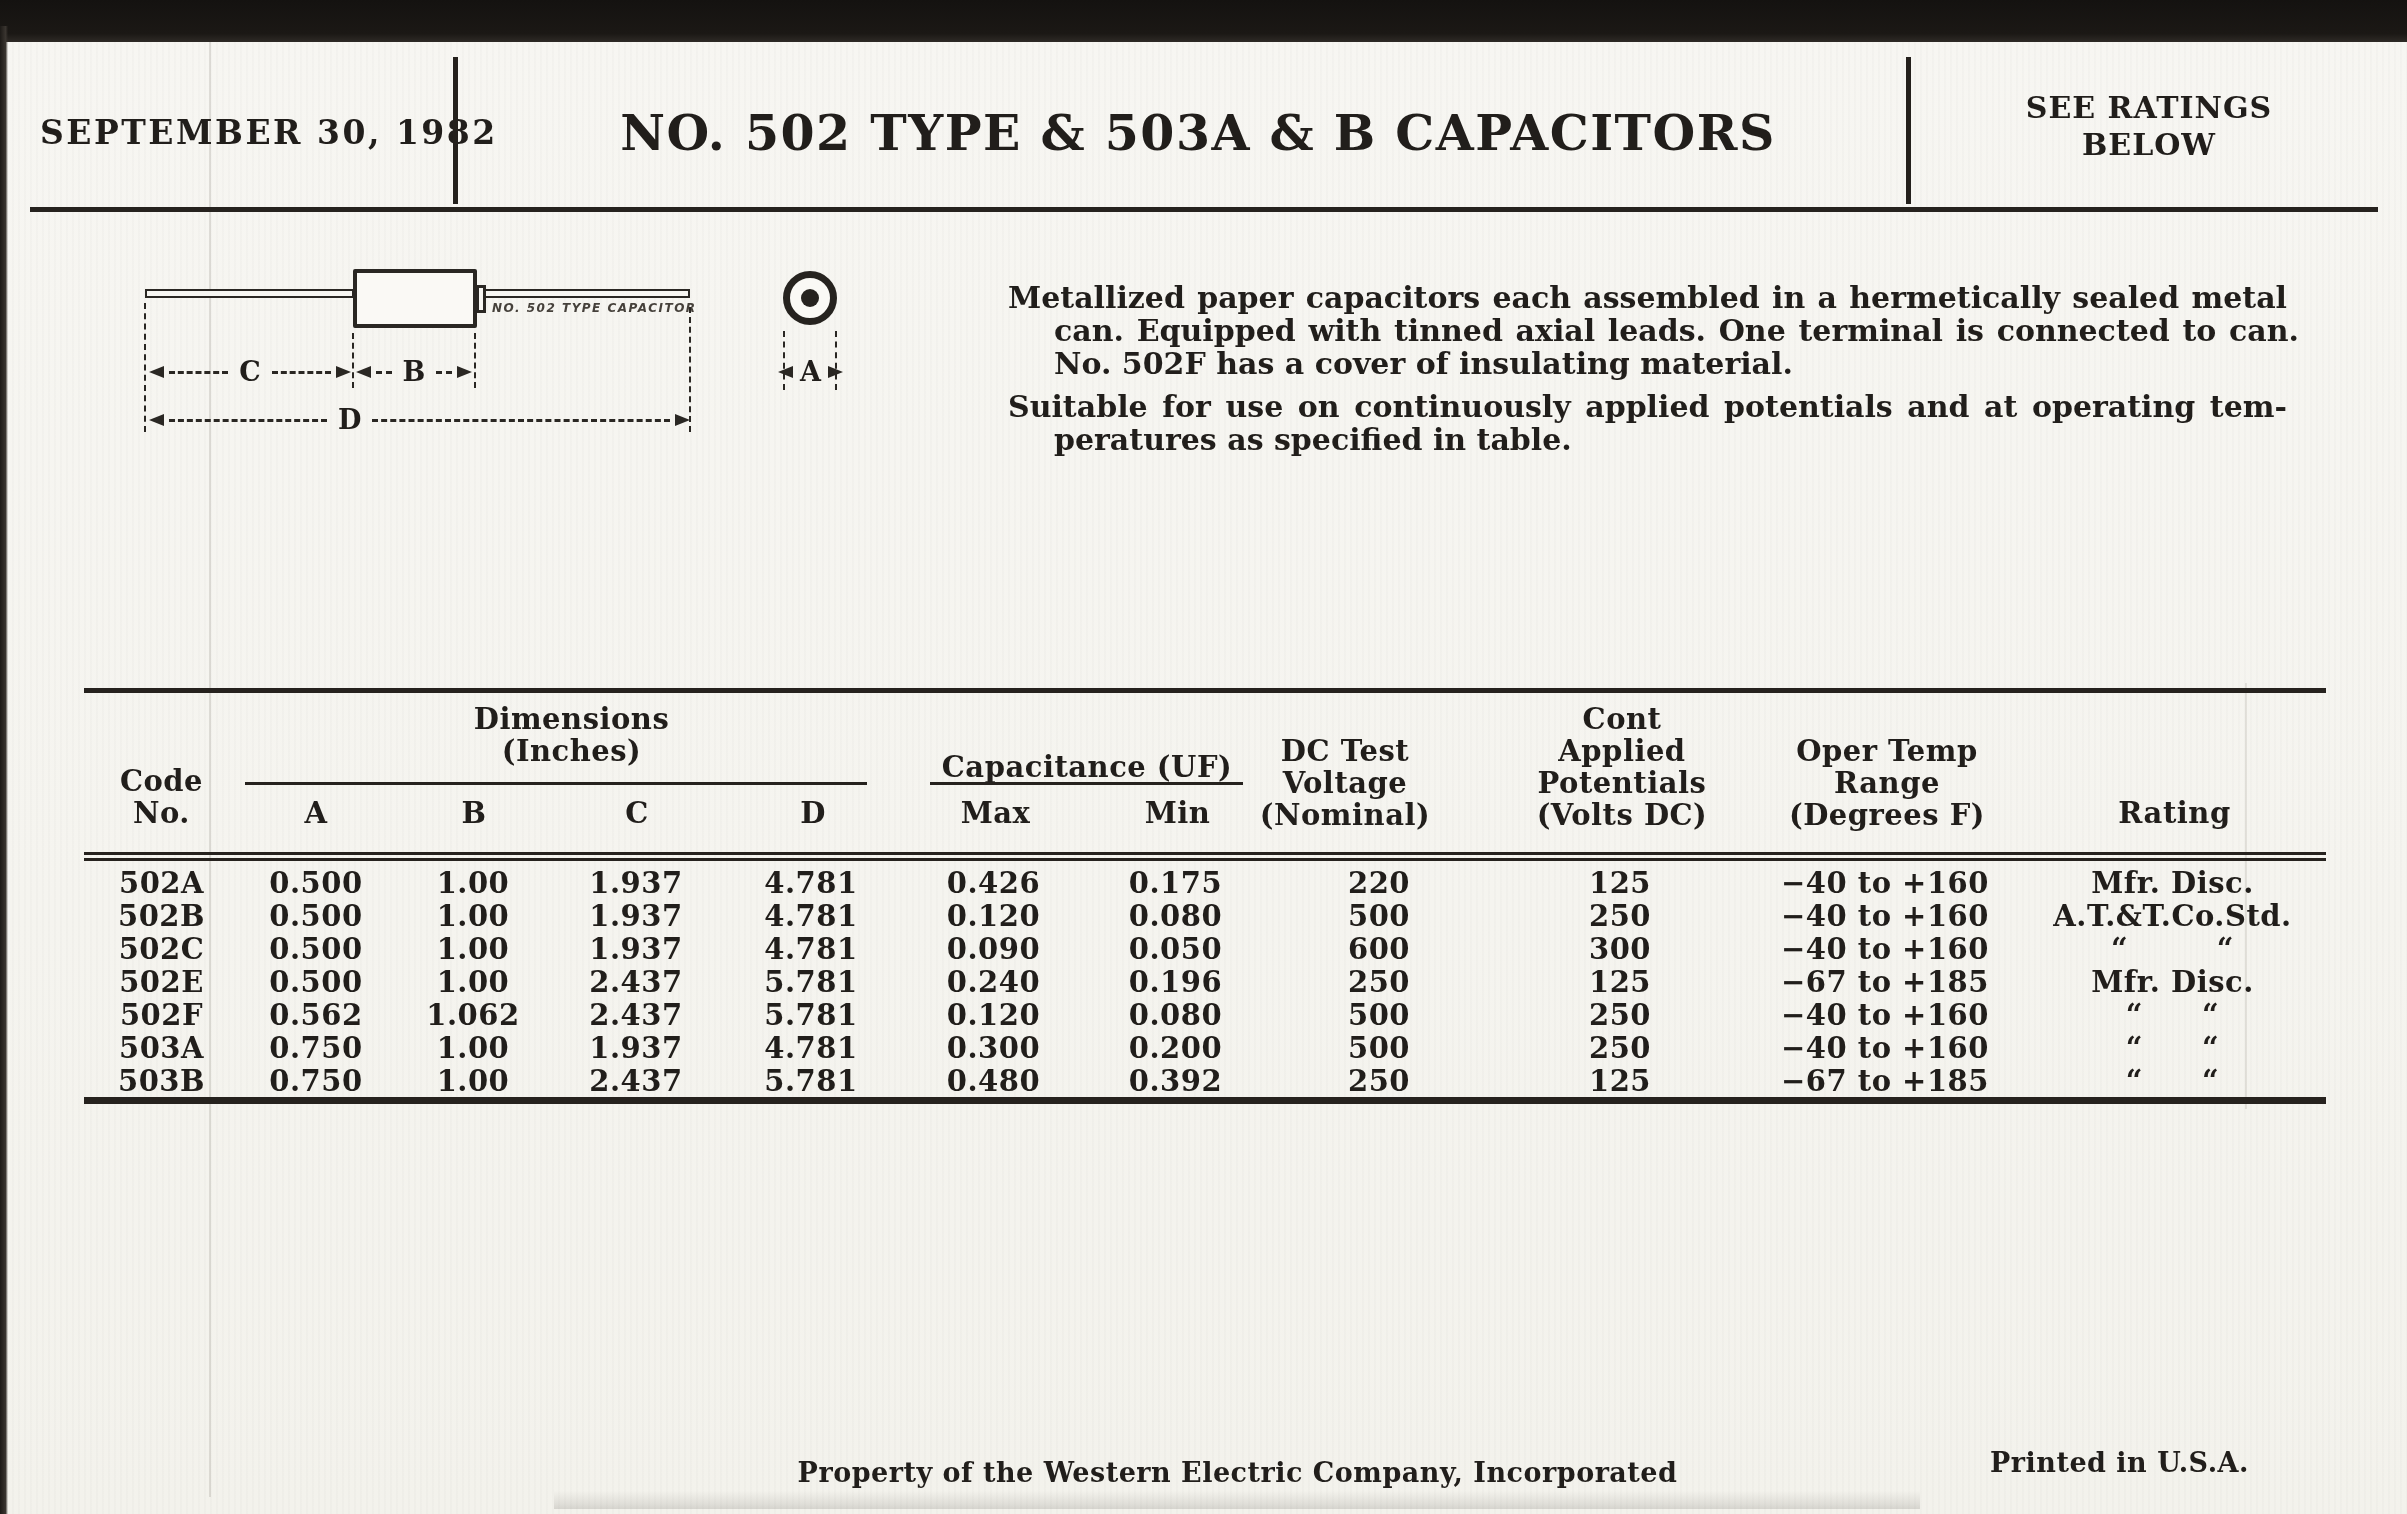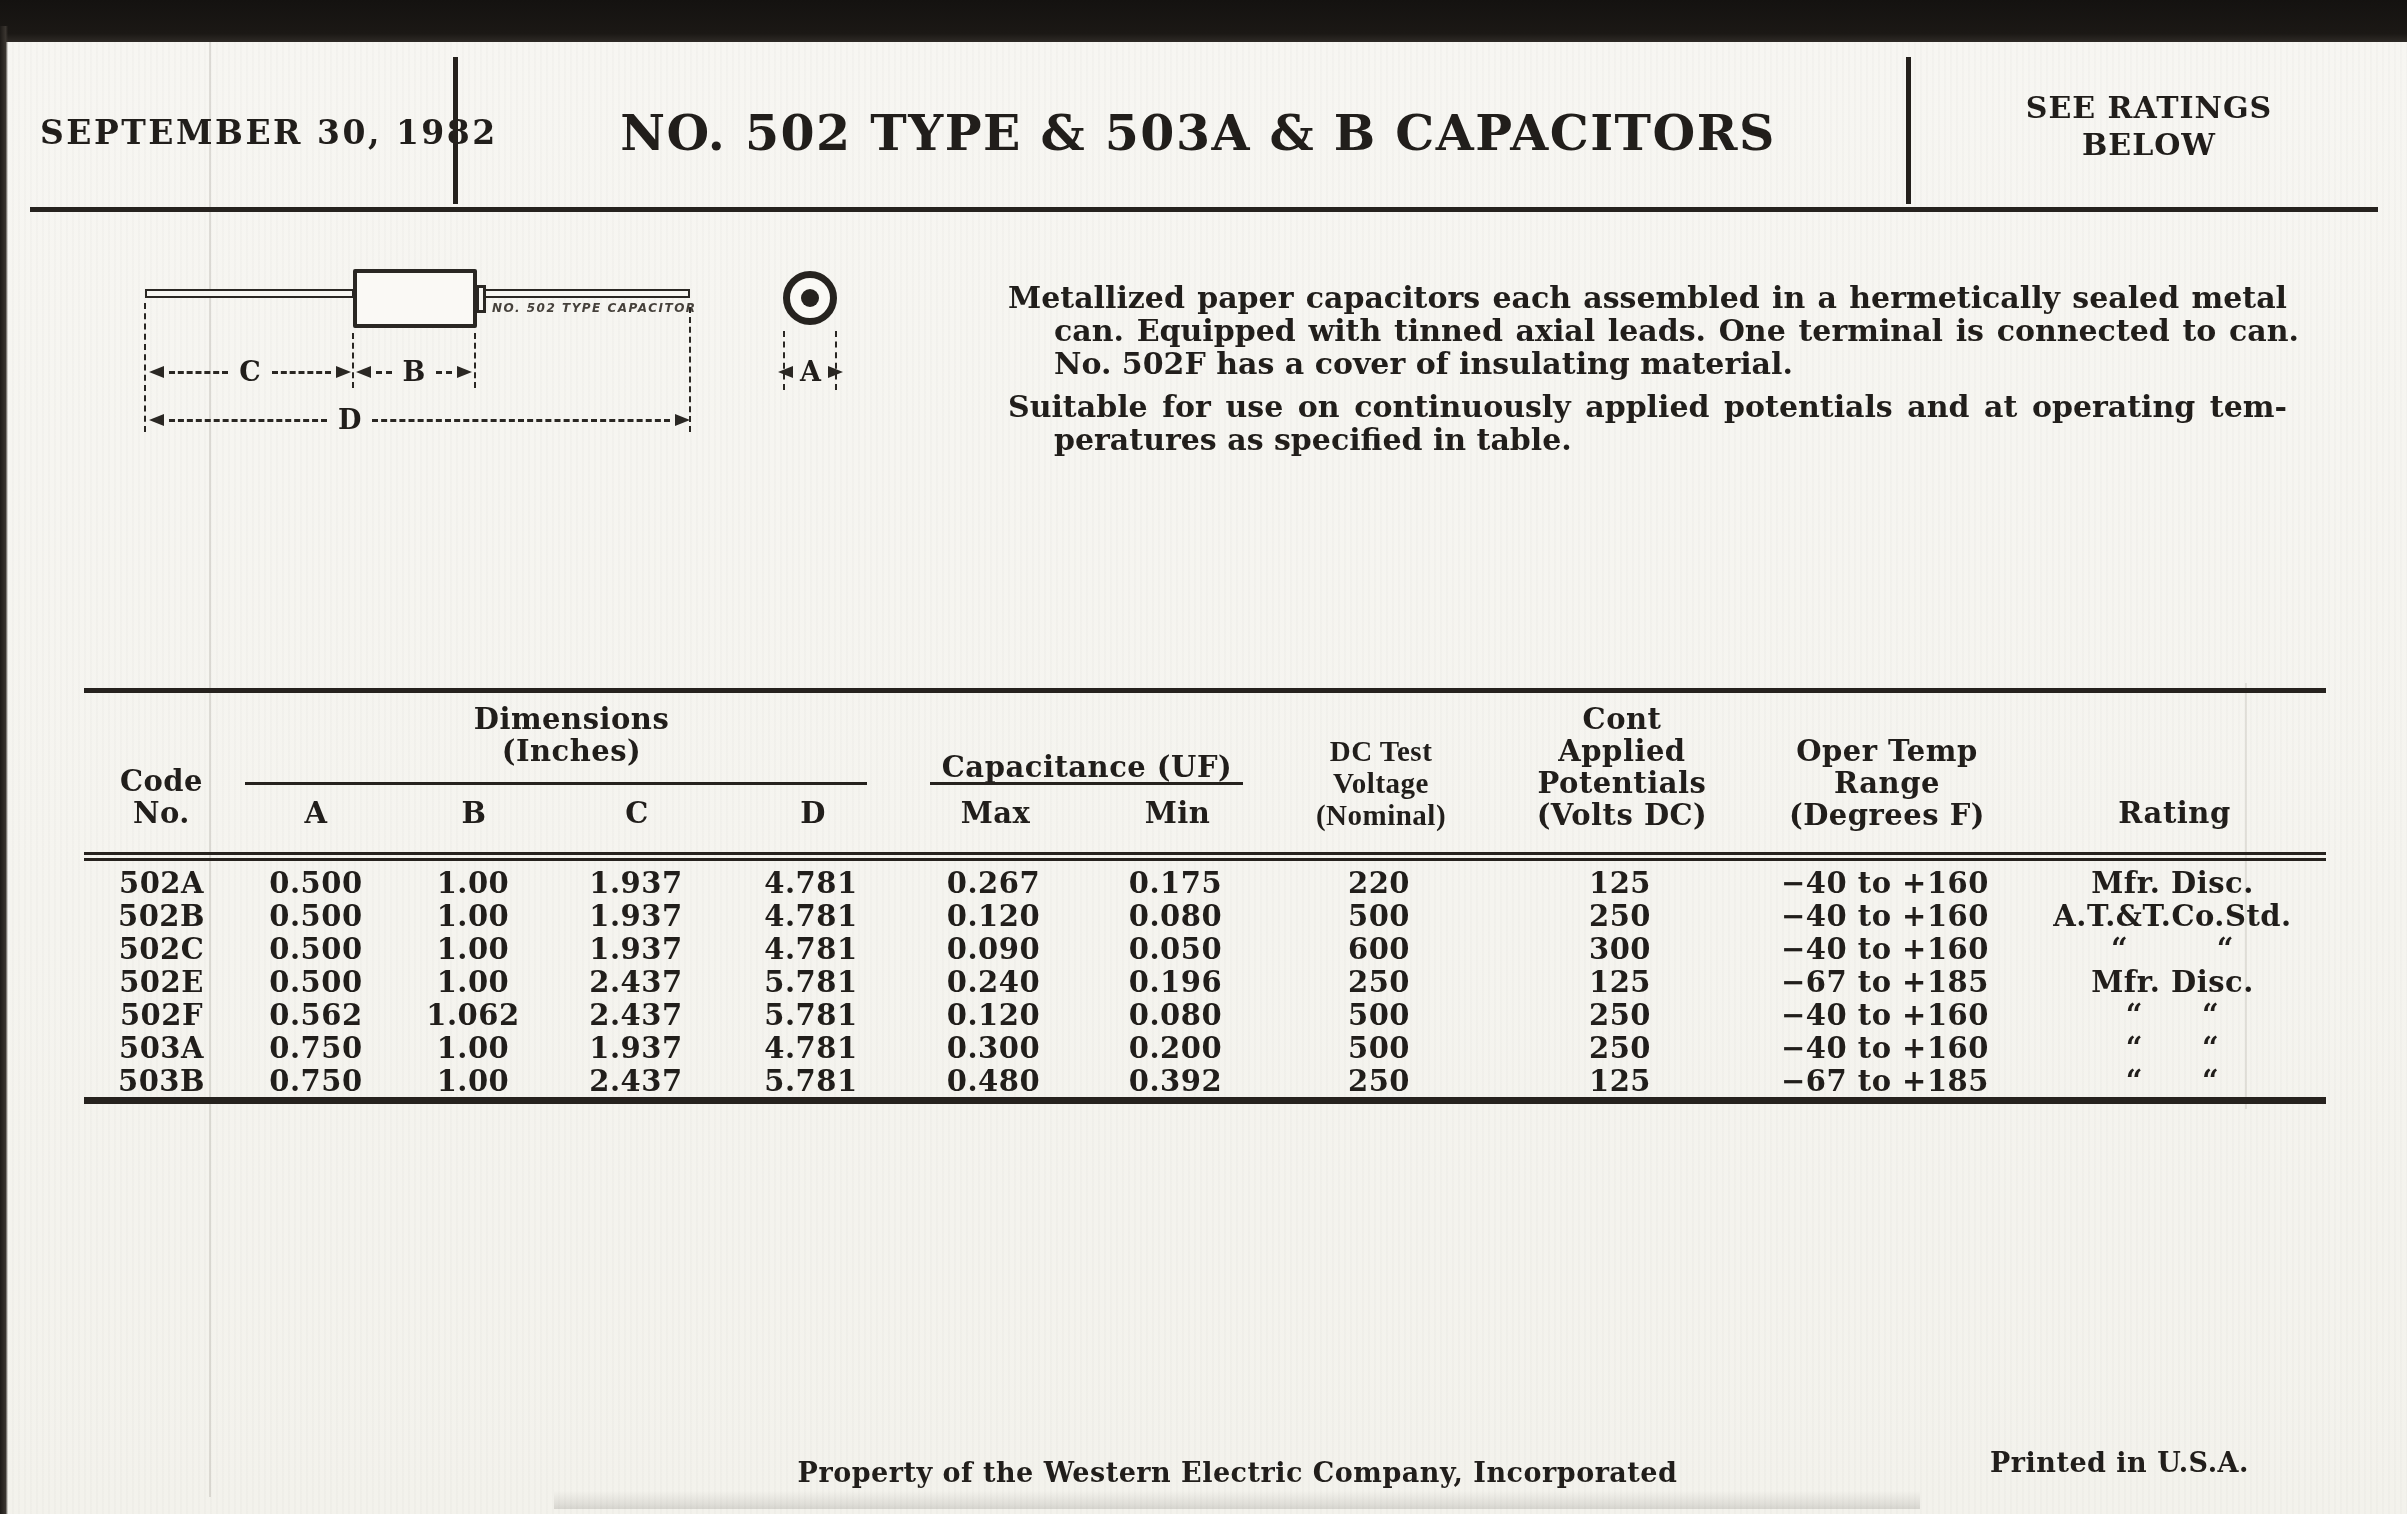--- a/index.html
+++ b/index.html
@@ -167,21 +167,21 @@
     <div class="th" style="left:155px; top:109px; width:154px;">A</div>
     <div class="th" style="left:310px; top:109px; width:160px;">B</div>
     <div class="th" style="left:470px; top:109px; width:166px;">C</div>
     <div class="th" style="left:637px; top:109px; width:184px;">D</div>
 
     <div class="th" style="left:821px; top:63px; width:364px;">Capacitance (UF)</div>
     <div class="gline" style="left:846px; top:94px; width:313px;"></div>
     <div class="th" style="left:821px; top:109px; width:181px;">Max</div>
     <div class="th" style="left:1002px; top:109px; width:183px;">Min</div>
 
-    <div class="th" style="left:1185px; top:47px; width:224px;font-family:Liberation Serif, serif;">
+    <div class="th" style="left:1149px; top:47px; width:224px;">
       <div>DC Test</div>
       <div>Voltage</div>
       <div>(Nominal)</div>
     </div>
 
     <div class="th" style="left:1409px; top:15px; width:258px;">
       <div>Cont</div>
       <div>Applied</div>
       <div>Potentials</div>
       <div>(Volts DC)</div>
@@ -197,21 +197,21 @@
 
     <div class="rule-mid"></div>
 
     <div class="tbody">
       <div class="trow">
         <span>502A</span>
           <span>0.500</span>
           <span>1.00</span>
           <span>1.937</span>
           <span>4.781</span>
-          <span>0.267</span>
+          <span>0.426</span>
           <span>0.175</span>
           <span>220</span>
           <span>125</span>
           <span>−40 to +160</span>
           <span>Mfr. Disc.</span>
       </div>
       <div class="trow">
         <span>502B</span>
           <span>0.500</span>
           <span>1.00</span>

